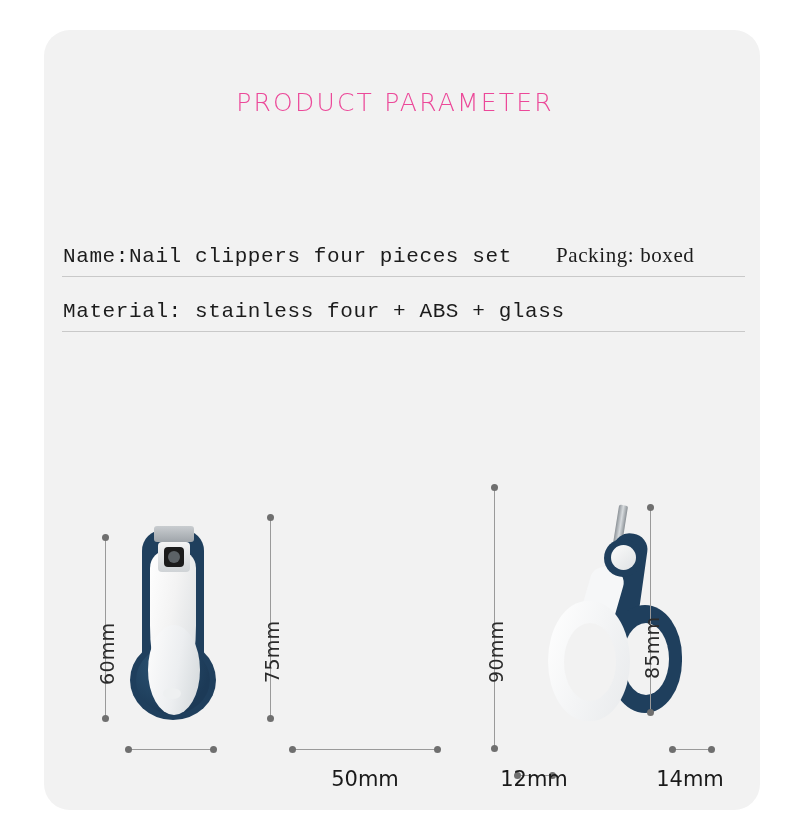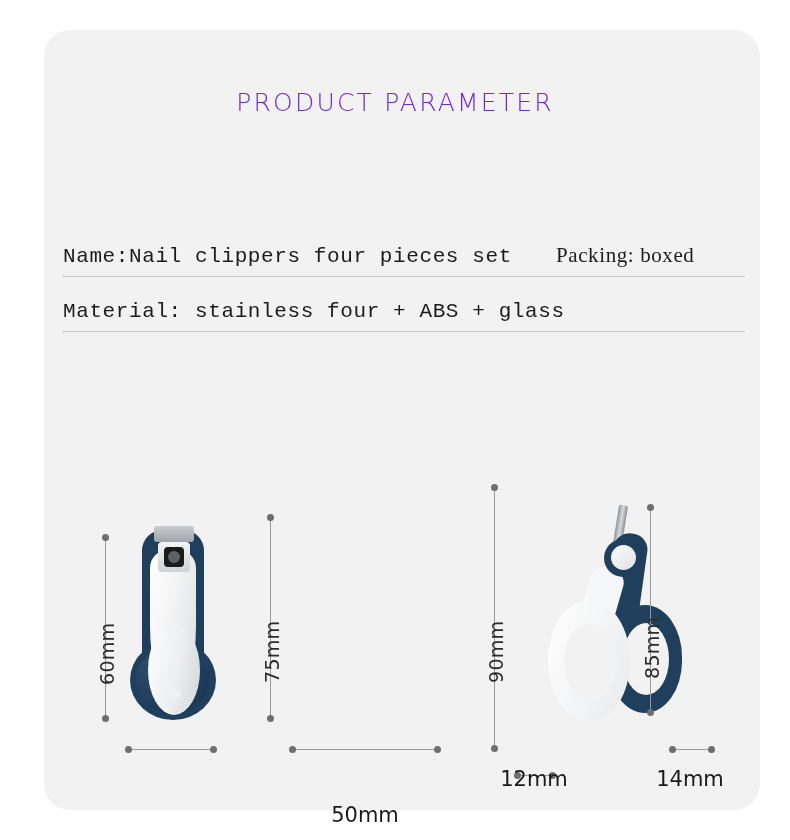--- a/index.html
+++ b/index.html
@@ -16,21 +16,21 @@
     position:absolute;left:44px;top:30px;width:716px;height:780px;
     background:#f2f2f2;border-radius:26px;
   }
 
   
   .title{
     position:absolute;left:0;top:88px;width:790px;
     text-align:center;
     font-family:"DejaVu Sans", sans-serif;
     font-size:25px;font-weight:300;letter-spacing:2.2px;
-    color:#6d28d9;white-space:nowrap;
+    color:#ec4899;white-space:nowrap;
   }
 
   
   .specs{position:absolute;left:62px;top:222px;width:688px;}
   .spec-row{position:relative;height:55px;}
   .spec-row .rule{
     position:absolute;left:0;bottom:0;height:1px;background:#c9c9c9;
   }
   .r1 .rule{width:683px;}
   .r2 .rule{width:683px;}
@@ -212,21 +212,21 @@
     <div class="prod" style="left:250px;top:0;width:220px;height:360px;">
 
       <div class="vline" style="left:20px;top:62px;height:202px;"></div>
       <div class="dot" style="left:17px;top:59px;"></div>
       <div class="dot" style="left:17px;top:260px;"></div>
       <div class="vlabel" style="left:11px;top:228px;">75mm</div>
 
       <div class="hline" style="left:42px;top:294px;width:146px;"></div>
       <div class="dot" style="left:39px;top:291px;"></div>
       <div class="dot" style="left:184px;top:291px;"></div>
-      <div class="hlabel" style="left:55px;top:312px;width:120px;margin-top:36px;">50mm</div>
+      <div class="hlabel" style="left:55px;top:312px;width:120px;">50mm</div>
 
       <div class="sci-wrap">
         <div class="sci-blade"></div>
         <div class="sci-navy">
           <div class="sci-navy-arm"></div>
           <div class="sci-navy-ring"></div>
           <div class="sci-navy-hole"></div>
         </div>
         <div class="sci-white-arm"></div>
         <div class="sci-white-ring"></div>

